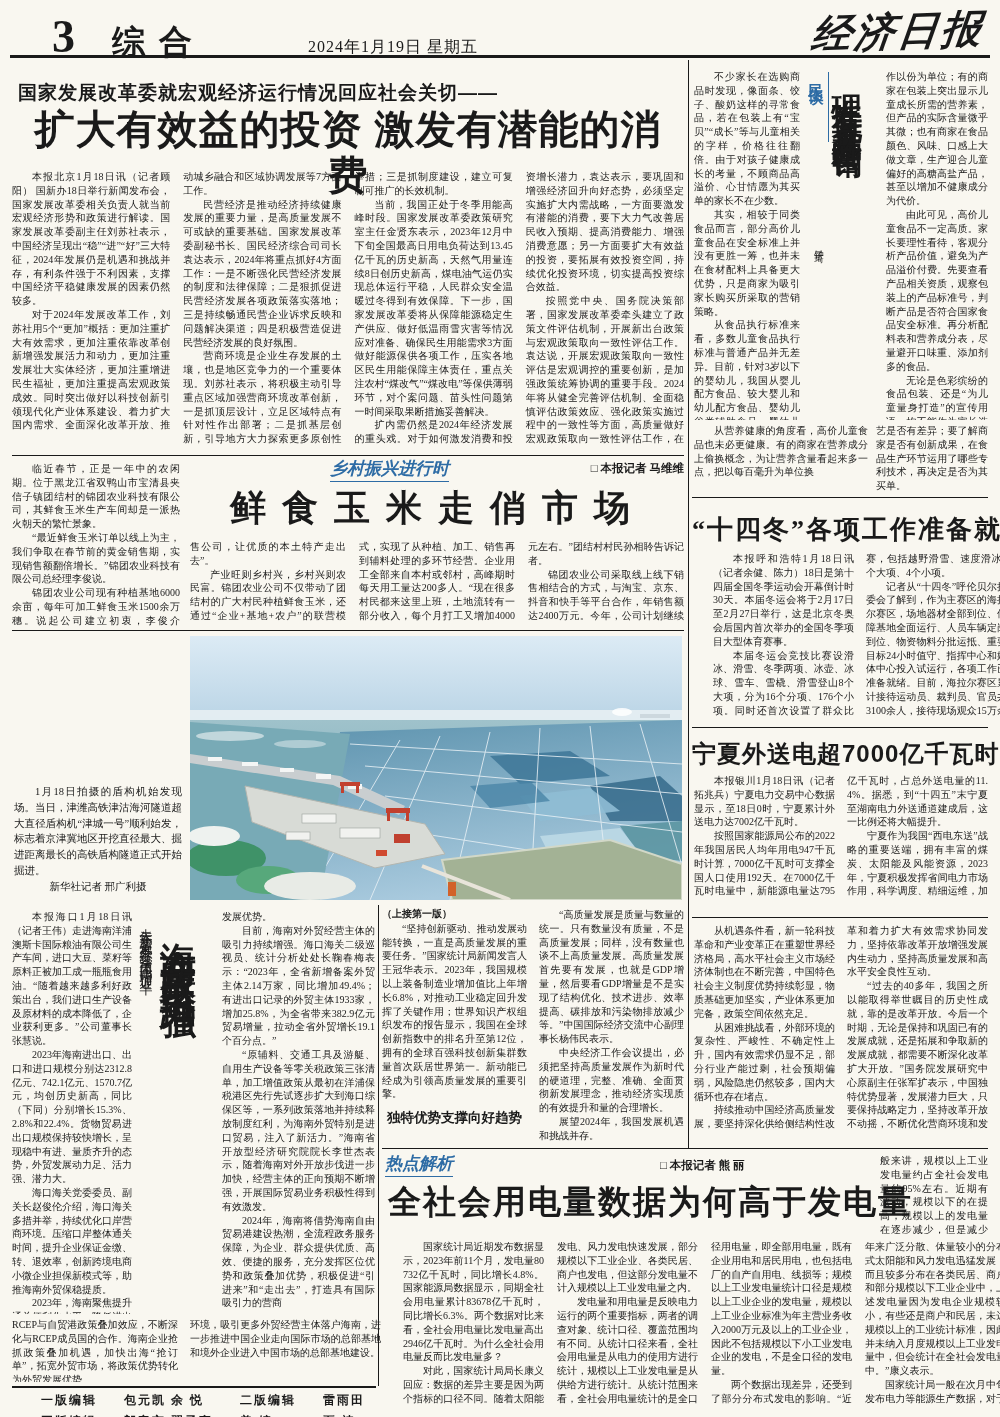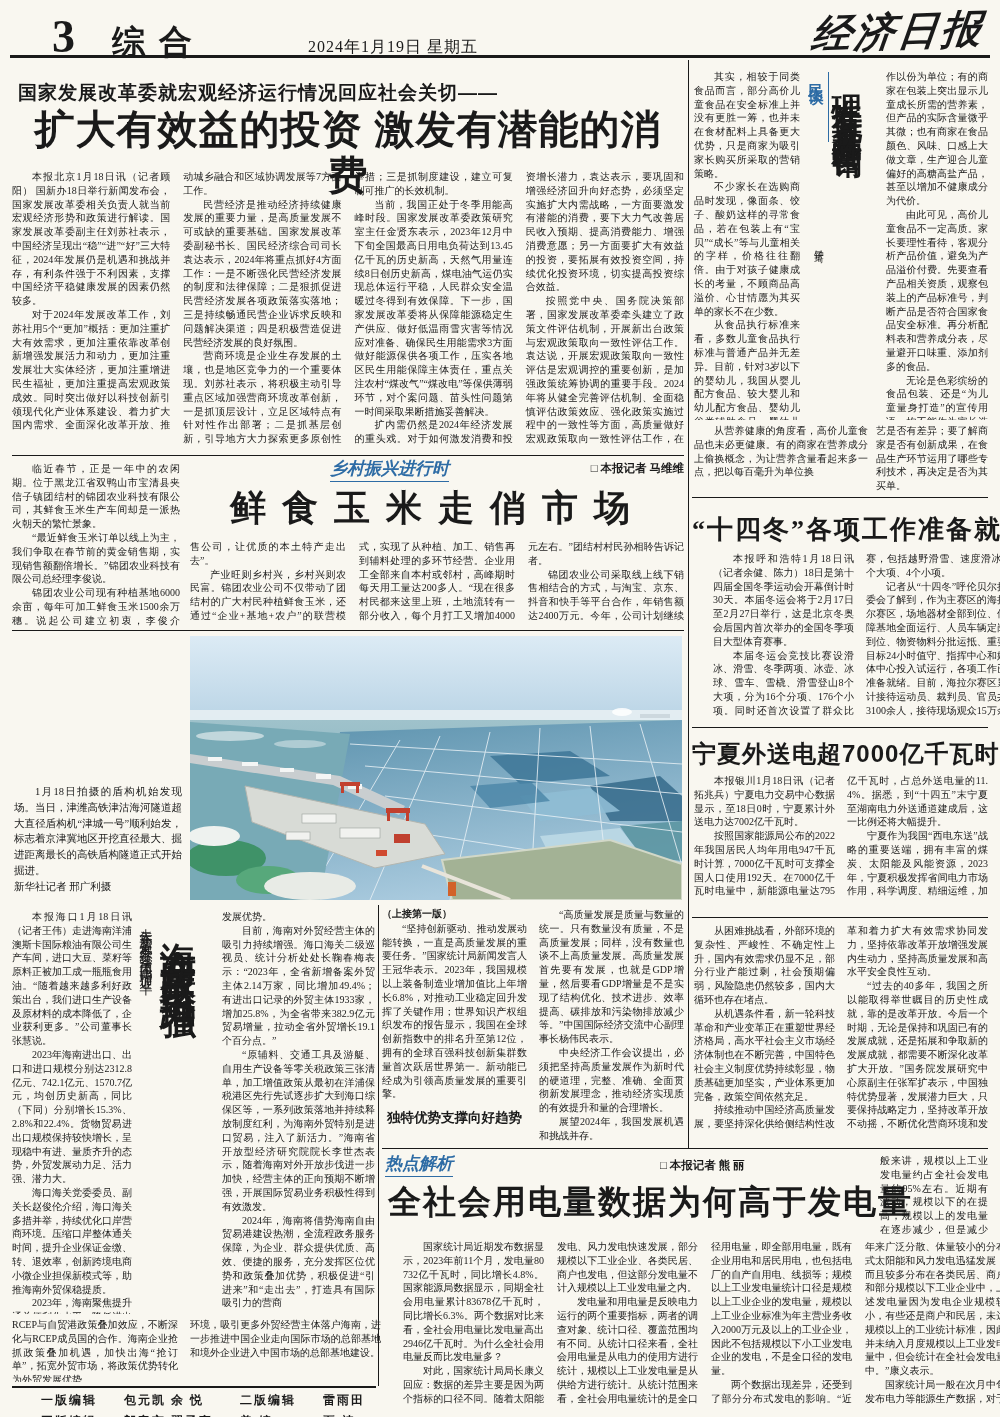--- a/index.html
+++ b/index.html
@@ -22,21 +22,21 @@
   .subhead{font-weight:900;font-size:13.5px;text-align:center;margin:8px 0 6px 0;text-indent:0;}
   .pageno{font-size:46px;font-weight:900;}
   .section-name{font-size:33px;font-weight:900;letter-spacing:14px;}
   .date{font-size:16px;letter-spacing:1px;}
   .masthead{font-size:40px;font-weight:bold;font-style:italic;letter-spacing:3px;
             transform:skewX(-8deg) rotate(-2deg);}
   .lead-kicker{font-size:19px;font-weight:800;letter-spacing:1px;}
   .lead-headline{font-size:40px;font-weight:900;letter-spacing:1px;text-align:center;line-height:1.15;}
   .yumi-headline{font-size:36px;font-weight:900;letter-spacing:16px;text-align:center;white-space:nowrap;}
   .cap{font-size:10.5px;line-height:1.5;text-align:justify;}
-  .cap .credit{text-align:left;text-indent:0;}
+  .cap .credit{text-align:center;text-indent:0;}
   .ms-head{font-size:30px;font-weight:900;letter-spacing:5px;line-height:1;}
   .ms-label{color:#2e6ca5;font-weight:bold;font-size:15px;letter-spacing:3px;
             border-right:1.5px solid #2e6ca5;padding-right:3px;}
   .ms-author{font-size:9.5px;letter-spacing:2px;}
   .sd-headline{font-size:26px;font-weight:900;letter-spacing:2px;text-align:center;white-space:nowrap;}
   .nx-headline{font-size:24px;font-weight:900;letter-spacing:1px;text-align:center;white-space:nowrap;}
   .hn-kicker{font-size:13px;letter-spacing:3px;line-height:1.2;}
   .hn-headline{font-size:36px;font-weight:900;letter-spacing:7px;line-height:1;}
   .hs-headline{font-size:33px;font-weight:900;letter-spacing:2px;white-space:nowrap;}
   .credits{font-size:12px;font-weight:bold;line-height:1.6;letter-spacing:2px;}
@@ -167,22 +167,22 @@
     </svg>
   </div>
   <div class="abs body-text cap" style="left:14px;top:784px;width:168px;height:118px;">
     <p>1月18日拍摄的盾构机始发现场。当日，津潍高铁津沽海河隧道超大直径盾构机“津城一号”顺利始发，标志着京津冀地区开挖直径最大、掘进距离最长的高铁盾构隧道正式开始掘进。</p>
     <p class="credit">新华社记者 邢广利摄</p>
   </div>
 
   <div class="vr" style="left:688px;top:60px;height:1088px;"></div>
 
   <div class="abs body-text" style="left:694px;top:70px;width:106px;height:350px;">
+    <p>不少家长在选购商品时发现，像面条、饺子、酸奶这样的寻常食品，若在包装上有“宝贝”“成长”等与儿童相关的字样，价格往往翻倍。由于对孩子健康成长的考量，不顾商品高溢价、心甘情愿为其买单的家长不在少数。</p>
     <p>其实，相较于同类食品而言，部分高价儿童食品在安全标准上并没有更胜一筹，也并未在食材配料上具备更大优势，只是商家为吸引家长购买所采取的营销策略。</p>
-    <p>不少家长在选购商品时发现，像面条、饺子、酸奶这样的寻常食品，若在包装上有“宝贝”“成长”等与儿童相关的字样，价格往往翻倍。由于对孩子健康成长的考量，不顾商品高溢价、心甘情愿为其买单的家长不在少数。</p>
     <p>从食品执行标准来看，多数儿童食品执行标准与普通产品并无差异。目前，针对3岁以下的婴幼儿，我国从婴儿配方食品、较大婴儿和幼儿配方食品、婴幼儿谷类辅助食品、婴幼儿罐装辅助食品等方面制定了食品安全国家标准。不过，对于3岁以上儿童食用的食品，我国尚未明确提出专门的标准。</p>
   </div>
   <div class="abs" style="left:806px;top:66px;width:74px;height:360px;">
     <div class="vert ms-label abs" style="left:0;top:6px;height:70px;">民生谈</div>
     <div class="vert ms-head sans abs" style="left:26px;top:4px;height:356px;">理性看待儿童食品高价营销</div>
     <div class="vert ms-author abs" style="left:6px;top:176px;height:70px;">钟子琦</div>
   </div>
   <div class="abs body-text" style="left:886px;top:70px;width:102px;height:350px;">
     <p class="noindent">作以份为单位；有的商家在包装上突出显示儿童成长所需的营养素，但产品的实际含量微乎其微；也有商家在食品颜色、风味、口感上大做文章，生产迎合儿童偏好的高糖高盐产品，甚至以增加不健康成分为代价。</p>
     <p>由此可见，高价儿童食品不一定高质。家长要理性看待，客观分析产品价值，避免为产品溢价付费。先要查看产品相关资质，观察包装上的产品标准号，判断产品是否符合国家食品安全标准。再分析配料表和营养成分表，尽量避开口味重、添加剂多的食品。</p>
@@ -206,22 +206,22 @@
 
   <div class="abs nx-headline sans" style="left:692px;top:738px;width:296px;">宁夏外送电超7000亿千瓦时</div>
   <div class="abs body-text cols2" style="left:694px;top:774px;width:294px;height:136px;">
     <p>本报银川1月18日讯（记者拓兆兵）宁夏电力交易中心数据显示，至18日0时，宁夏累计外送电力达7002亿千瓦时。</p>
     <p>按照国家能源局公布的2022年我国居民人均年用电947千瓦时计算，7000亿千瓦时可支撑全国人口使用192天。在7000亿千瓦时电量中，新能源电量达795亿千瓦时，占总外送电量的11.4%。据悉，到“十四五”末宁夏至湖南电力外送通道建成后，这一比例还将大幅提升。</p>
     <p>宁夏作为我国“西电东送”战略的重要送端，拥有丰富的煤炭、太阳能及风能资源，2023年，宁夏积极发挥省间电力市场作用，科学调度、精细运维，加大跨区跨省电力支援力度，累计组织外送交易335笔。</p>
   </div>
   <div class="hr" style="left:692px;top:917px;width:296px;"></div>
 
   <div class="abs body-text cols2" style="left:694px;top:924px;width:294px;height:220px;">
+    <p>从机遇条件看，新一轮科技革命和产业变革正在重塑世界经济格局，高水平社会主义市场经济体制也在不断完善，中国特色社会主义制度优势持续彰显，物质基础更加坚实，产业体系更加完备，政策空间依然充足。</p>
     <p>从困难挑战看，外部环境的复杂性、严峻性、不确定性上升，国内有效需求仍显不足，部分行业产能过剩，社会预期偏弱，风险隐患仍然较多，国内大循环也存在堵点。</p>
-    <p>从机遇条件看，新一轮科技革命和产业变革正在重塑世界经济格局，高水平社会主义市场经济体制也在不断完善，中国特色社会主义制度优势持续彰显，物质基础更加坚实，产业体系更加完备，政策空间依然充足。</p>
     <p>持续推动中国经济高质量发展，要坚持深化供给侧结构性改革和着力扩大有效需求协同发力，坚持依靠改革开放增强发展内生动力，坚持高质量发展和高水平安全良性互动。</p>
     <p>“过去的40多年，我国之所以能取得举世瞩目的历史性成就，靠的是改革开放。今后一个时期，无论是保持和巩固已有的发展成就，还是拓展和争取新的发展成就，都需要不断深化改革扩大开放。”国务院发展研究中心原副主任张军扩表示，中国独特优势显著，发展潜力巨大，只要保持战略定力，坚持改革开放不动摇，不断优化营商环境和发展环境，就一定能够在未来的发展竞争中化危为机，顺利实现建设现代化强国的战略目标。</p>
   </div>
 
   <div class="vr" style="left:378px;top:905px;height:481px;"></div>
   <div class="abs body-text" style="left:12px;top:910px;width:120px;height:404px;">
     <p>本报海口1月18日讯（记者王伟）走进海南洋浦澳斯卡国际粮油有限公司生产车间，进口大豆、菜籽等原料正被加工成一瓶瓶食用油。“随着越来越多利好政策出台，我们进口生产设备及原材料的成本降低了，企业获利更多。”公司董事长张慧说。</p>
     <p>2023年海南进出口、出口和进口规模分别达2312.8亿元、742.1亿元、1570.7亿元，均创历史新高，同比（下同）分别增长15.3%、2.8%和22.4%。货物贸易进出口规模保持较快增长，呈现稳中有进、量质齐升的态势，外贸发展动力足、活力强、潜力大。</p>
     <p>海口海关党委委员、副关长赵俊伦介绍，海口海关多措并举，持续优化口岸营商环境。压缩口岸整体通关时间，提升企业保证金缴、转、退效率，创新跨境电商小微企业担保新模式等，助推海南外贸保稳提质。</p>
     <p>2023年，海南聚焦提升通关便利化水平、降低进出口环节纳税成本、促进企业减负增效等方面，推出了《进一步优化营商环境促进跨境贸易便利化22项措施》等系列措施。自RCEP生效实施以来，海南还积极发挥</p>

